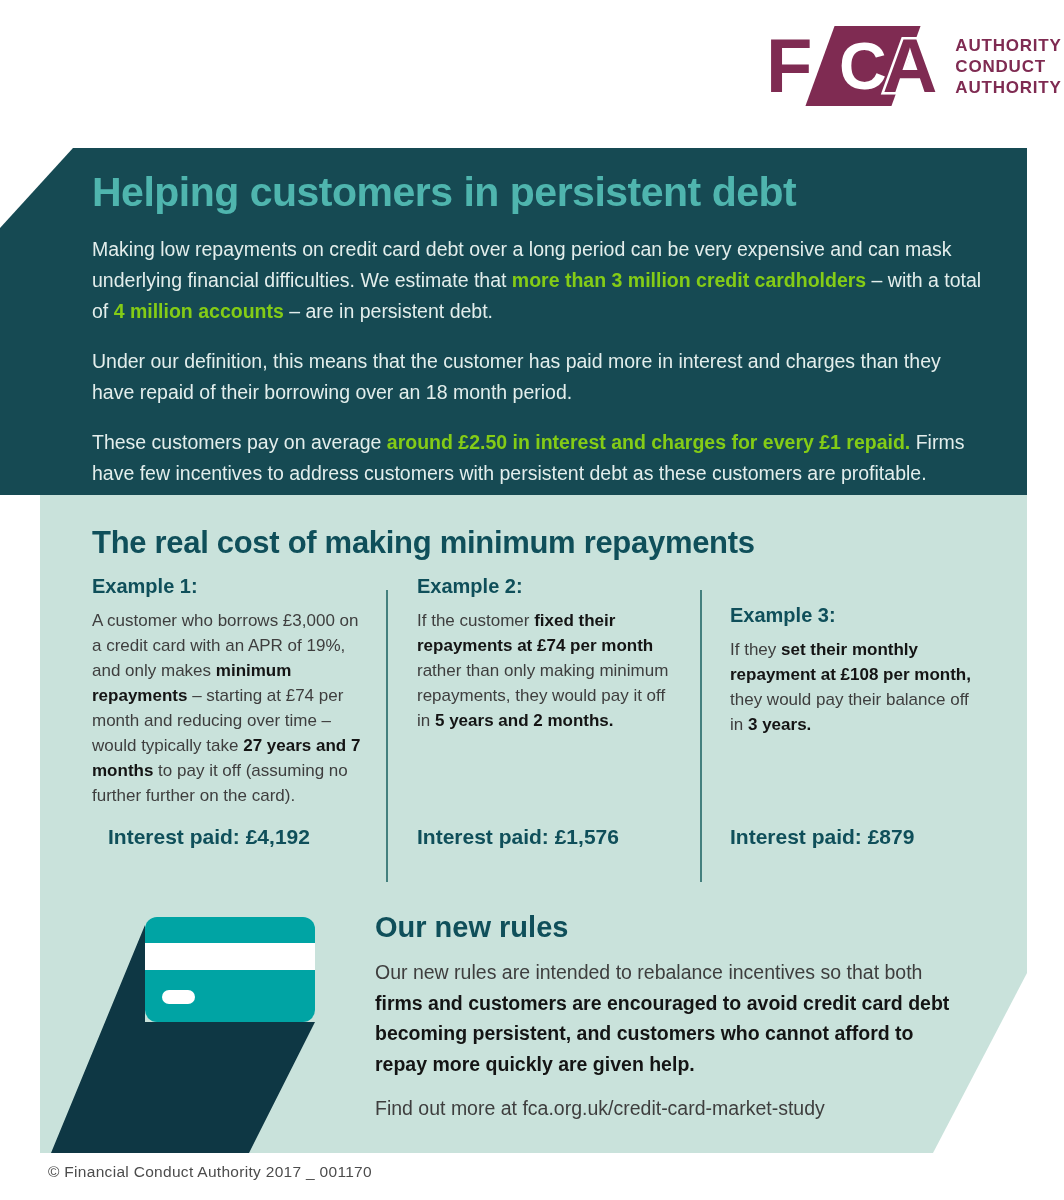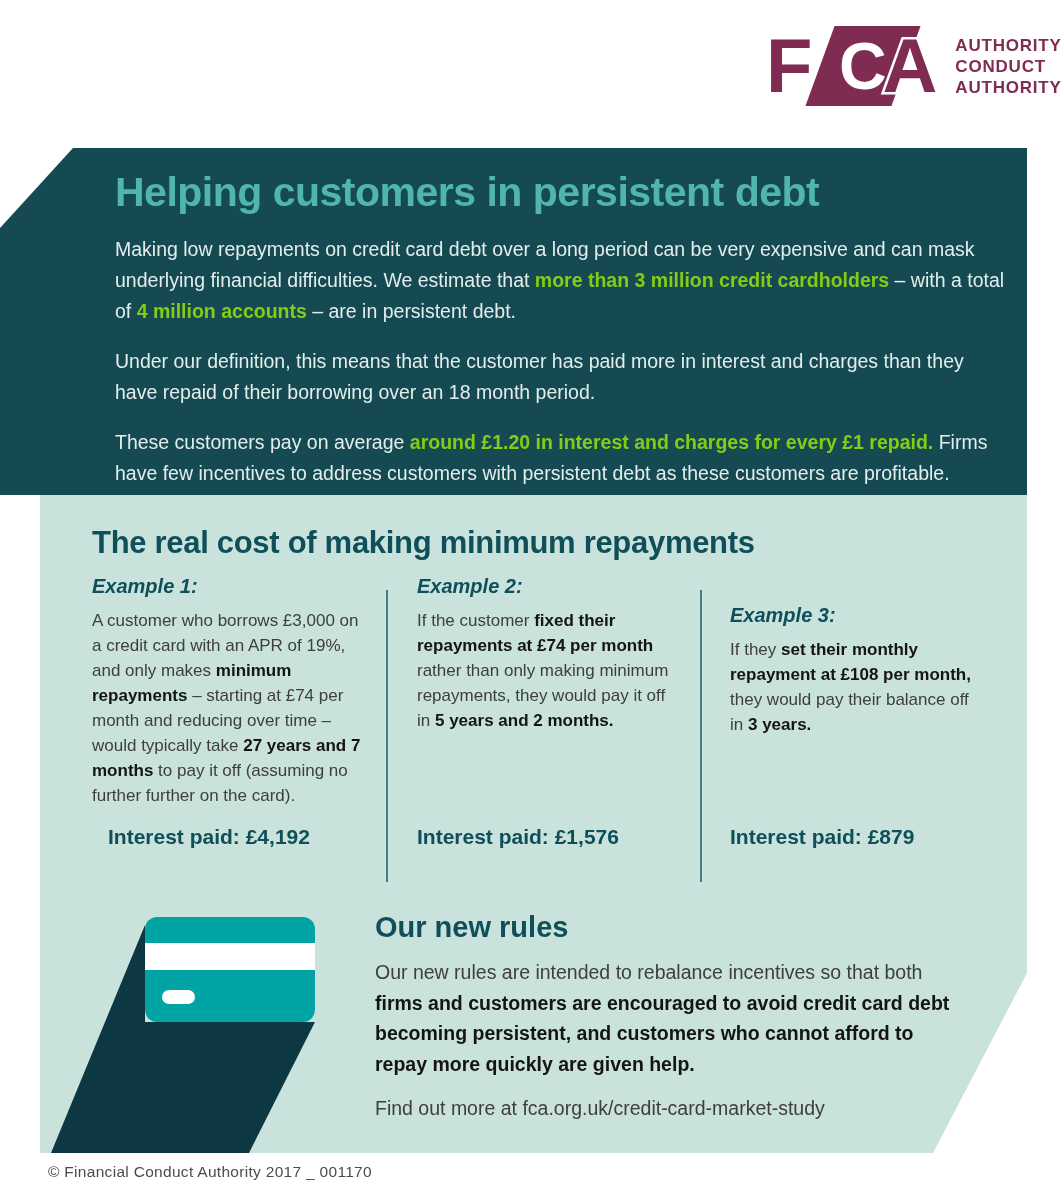--- a/index.html
+++ b/index.html
@@ -55,21 +55,21 @@
   }
 
   
   .header-band {
     position: absolute;
     left: 0; top: 148px;
     width: 1027px; height: 347px;
     background: #164A53;
     clip-path: polygon(73px 0, 100% 0, 100% 100%, 0 100%, 0 80px);
   }
-  .header-content { padding: 20px 45px 0 115px; }
+  .header-content { padding: 20px 45px 0 92px; }
   .header-title {
     color: #4FB5AE;
     font-size: 41px;
     font-weight: 700;
     letter-spacing: -0.5px;
     line-height: 1.2;
     margin-bottom: 17px;
   }
   .header-content p {
     width: 893px;
@@ -95,21 +95,21 @@
     color: #0F4F5A;
     font-size: 31px;
     font-weight: 700;
     letter-spacing: -0.3px;
   }
   .example { position: absolute; top: 80px; }
   .example-1 { left: 52px;  width: 270px; }
   .example-2 { left: 377px; width: 262px; }
   .example-3 { left: 690px; width: 252px; margin-top: 29px; }
   .example-label {
-    color: #0F4F5A; font-size: 20px; font-weight: 700; margin-bottom: 10px; font-style: italic;
+    color: #0F4F5A; font-size: 20px; font-weight: 700; margin-bottom: 10px;
   }
   .example-body {
     color: #3E3E3E; font-size: 17px; line-height: 25px; font-weight: 400;
   }
   .on-light .b { font-weight: 700; color: #141414; }
   .v-divider {
     position: absolute;
     top: 95px; width: 2px; height: 292px;
     background: #44807E;
   }
@@ -187,21 +187,21 @@
       <div>CONDUCT</div>
       <div>AUTHORITY</div>
     </div>
   </div>
 
   <div class="header-band on-dark">
     <div class="header-content">
       <div class="header-title">Helping customers in persistent debt</div>
       <p><span>Making low repayments on credit card debt over a long period can be very expensive and can mask underlying financial difficulties. We estimate that </span><span class="b">more than 3 million credit cardholders</span><span> – with a total of </span><span class="b">4 million accounts</span><span> – are in persistent debt.</span></p>
       <p><span>Under our definition, this means that the customer has paid more in interest and charges than they have repaid of their borrowing over an 18 month period.</span></p>
-      <p><span>These customers pay on average </span><span class="b">around £1.20 in interest and charges for every £1 repaid.</span><span> Firms have few incentives to address customers with persistent debt as these customers are profitable.</span></p>
+      <p><span>These customers pay on average </span><span class="b">around £2.50 in interest and charges for every £1 repaid.</span><span> Firms have few incentives to address customers with persistent debt as these customers are profitable.</span></p>
     </div>
   </div>
 
   <div class="panel on-light">
     <div class="section-heading">The real cost of making minimum repayments</div>
 
     <div class="example example-1">
       <div class="example-label">Example 1:</div>
       <div class="example-body"><span>A customer who borrows £3,000 on a credit card with an APR of 19%, and only makes </span><span class="b">minimum repayments</span><span> –  starting at £74 per month and reducing over time – would typically take </span><span class="b">27 years and 7 months</span><span> to pay it off (assuming no further further on the card).</span></div>
     </div>

